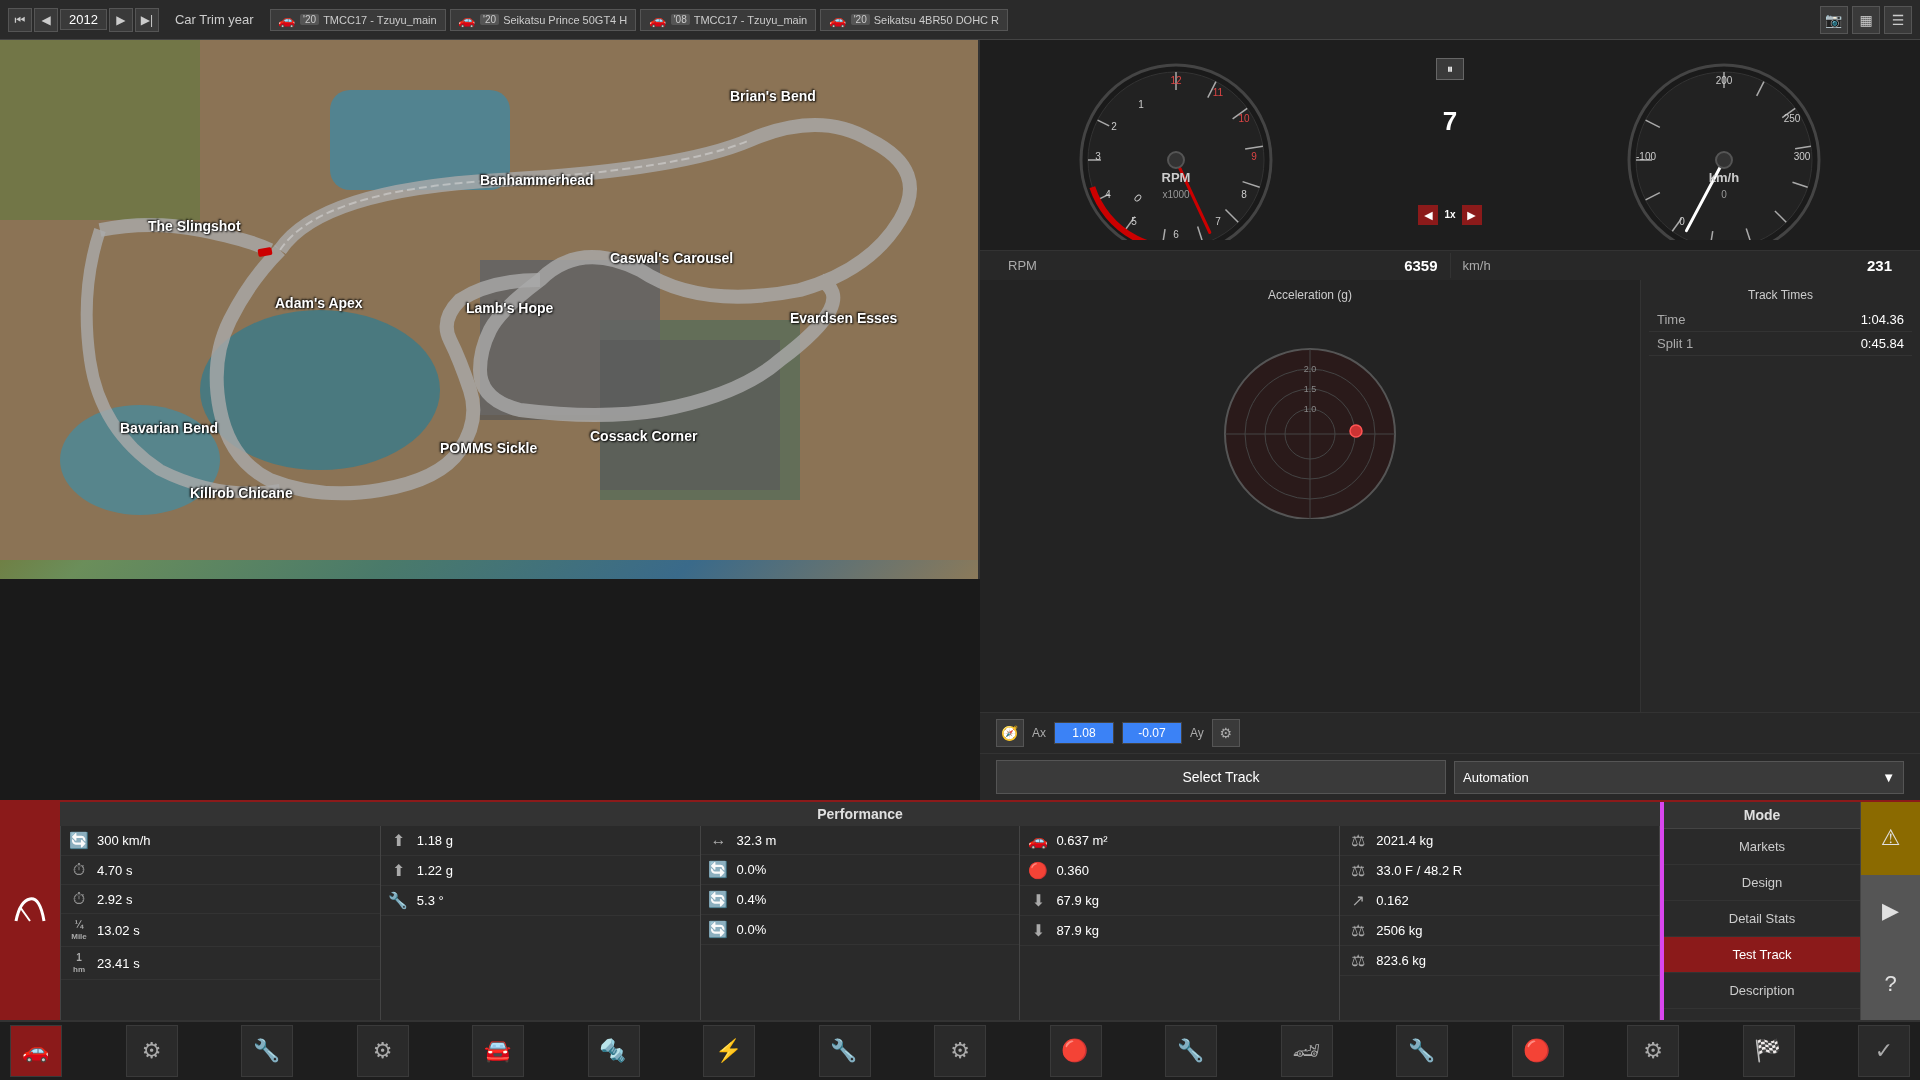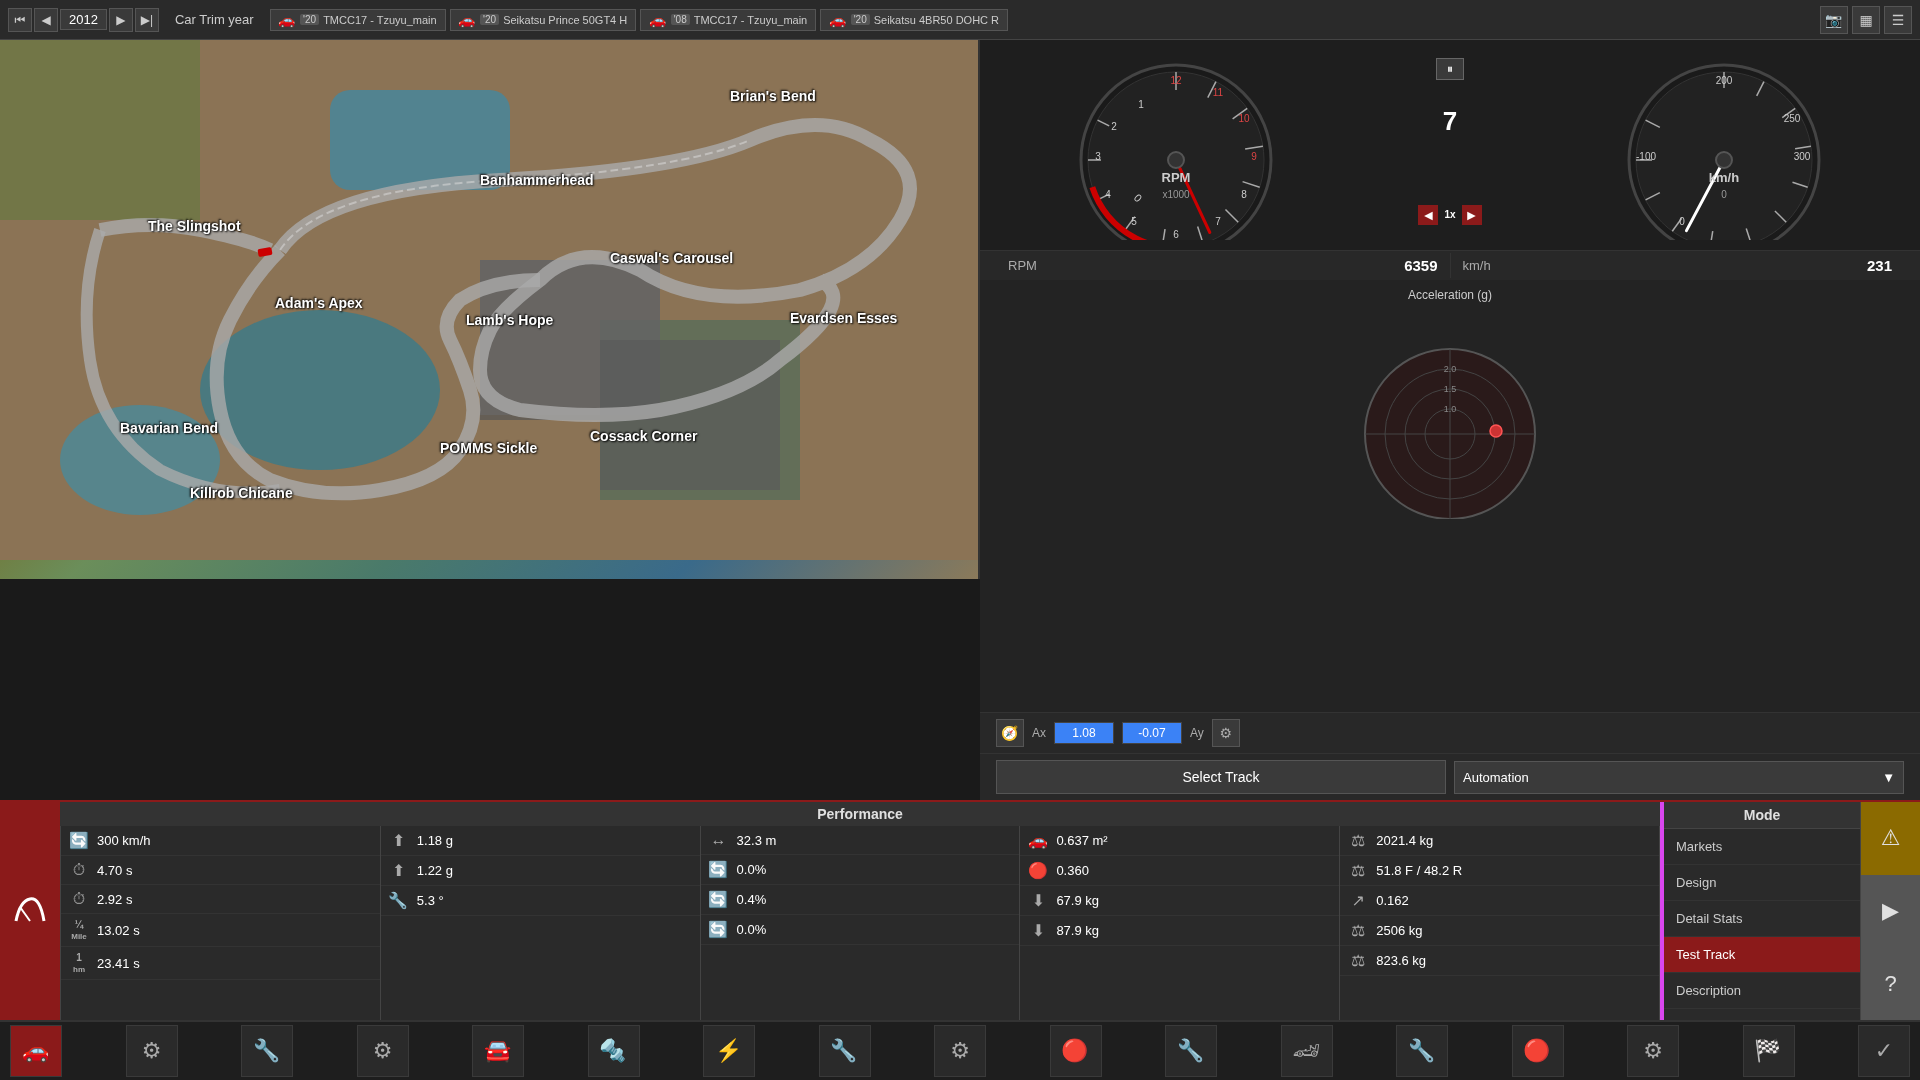--- a/index.html
+++ b/index.html
@@ -321,21 +321,21 @@
       font-size: 14px;
       font-weight: bold;
       border-bottom: 1px solid #444;
     }
     .mode-btn {
       padding: 10px 12px;
       border-bottom: 1px solid #333;
       cursor: pointer;
       font-size: 13px;
       color: #ccc;
-      text-align: left;
+      text-align: center;
     }
     .mode-btn.active {
       background: #8B1A1A;
       color: #fff;
     }
 
     
     .bottom-nav {
       height: 60px;
       background: #1e1e1e;
@@ -454,21 +454,21 @@
       <path d="M 100 190 Q 80 250 90 320 Q 100 390 160 430 Q 220 460 280 450" stroke="#aaa" stroke-width="12" fill="none" opacity="0.8"></path>
 
       <path d="M 280 210 Q 320 150 500 140 Q 680 130 750 100" stroke="#ddd" stroke-width="2" fill="none" stroke-dasharray="8,4" opacity="0.5"></path>
     </svg>
 
     <div class="track-label" style="left:730px;top:48px">Brian's Bend</div>
     <div class="track-label" style="left:480px;top:132px">Banhammerhead</div>
     <div class="track-label" style="left:148px;top:178px">The Slingshot</div>
     <div class="track-label" style="left:610px;top:210px">Caswal's Carousel</div>
     <div class="track-label" style="left:275px;top:255px">Adam's Apex</div>
-    <div class="track-label" style="left:466px;top:272px">Lamb's Hope</div>
+    <div class="track-label" style="left:466px;top:260px">Lamb's Hope</div>
     <div class="track-label" style="left:790px;top:270px">Evardsen Esses</div>
     <div class="track-label" style="left:590px;top:388px">Cossack Corner</div>
     <div class="track-label" style="left:120px;top:380px">Bavarian Bend</div>
     <div class="track-label" style="left:440px;top:400px">POMMS Sickle</div>
     <div class="track-label" style="left:190px;top:445px">Killrob Chicane</div>
 
     <div class="car-marker" style="left:258px;top:208px"></div>
   </div>
 
   <div class="right-panel">
@@ -596,20 +596,35 @@
           <line x1="90" y1="5" x2="90" y2="175" stroke="#444" stroke-width="1"></line>
 
           <text x="90" y="28" fill="#888" font-size="9" text-anchor="middle">2.0</text>
           <text x="90" y="48" fill="#888" font-size="9" text-anchor="middle">1.5</text>
           <text x="90" y="68" fill="#888" font-size="9" text-anchor="middle">1.0</text>
 
           <circle cx="136" cy="87" r="6" fill="#cc3333" stroke="#ff5555" stroke-width="1.5"></circle>
         </svg>
       </div>
 
+      <div class="track-times-panel">
+        <div class="panel-title">Track Times</div>
+        <table class="track-times-table">
+          <tbody>
+              <tr>
+            <td>Time</td>
+            <td>1:04.36</td>
+          </tr>
+          <tr>
+            <td>Split 1</td>
+            <td>0:45.84</td>
+          </tr>
+        </tbody>
+          </table>
+      </div>
     </div>
 
     <div class="ax-ay-row">
       <div class="ax-icon">🧭</div>
       <span class="ax-label">Ax</span>
       <div class="ax-value">1.08</div>
       <div class="ax-value">-0.07</div>
       <span class="ax-label">Ay</span>
       <div class="ax-icon">⚙</div>
     </div>
@@ -714,21 +729,21 @@
         </div>
       </div>
 
       <div class="perf-col">
         <div class="perf-row">
           <span class="perf-icon">⚖</span>
           <span class="perf-value">2021.4 kg</span>
         </div>
         <div class="perf-row">
           <span class="perf-icon">⚖</span>
-          <span class="perf-value">51.8 F / 48.2 R</span>
+          <span class="perf-value">33.0 F / 48.2 R</span>
         </div>
         <div class="perf-row">
           <span class="perf-icon">↗</span>
           <span class="perf-value">0.162</span>
         </div>
         <div class="perf-row">
           <span class="perf-icon">⚖</span>
           <span class="perf-value">2506 kg</span>
         </div>
         <div class="perf-row">

